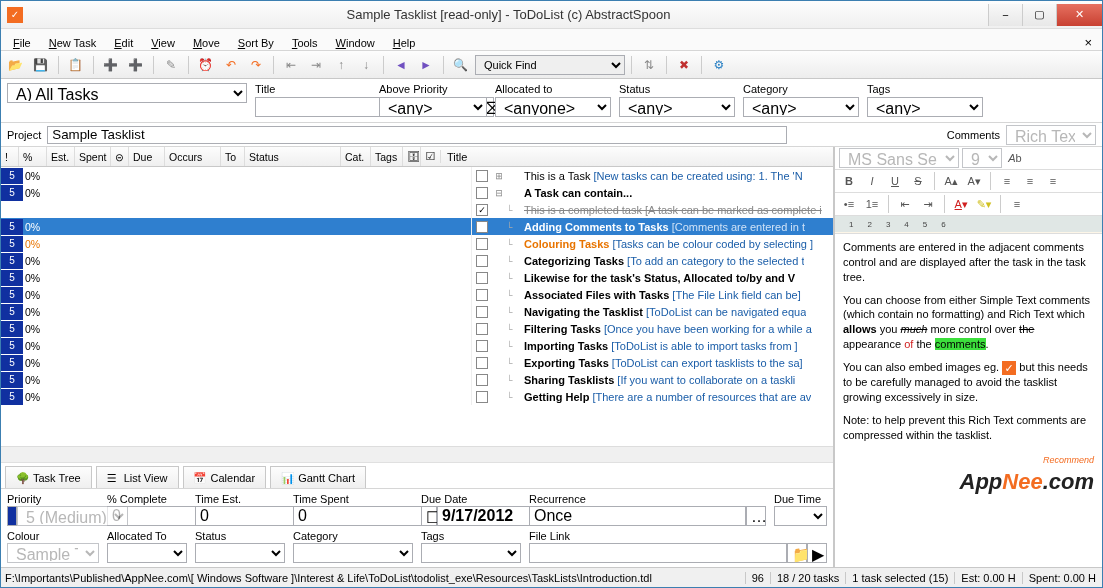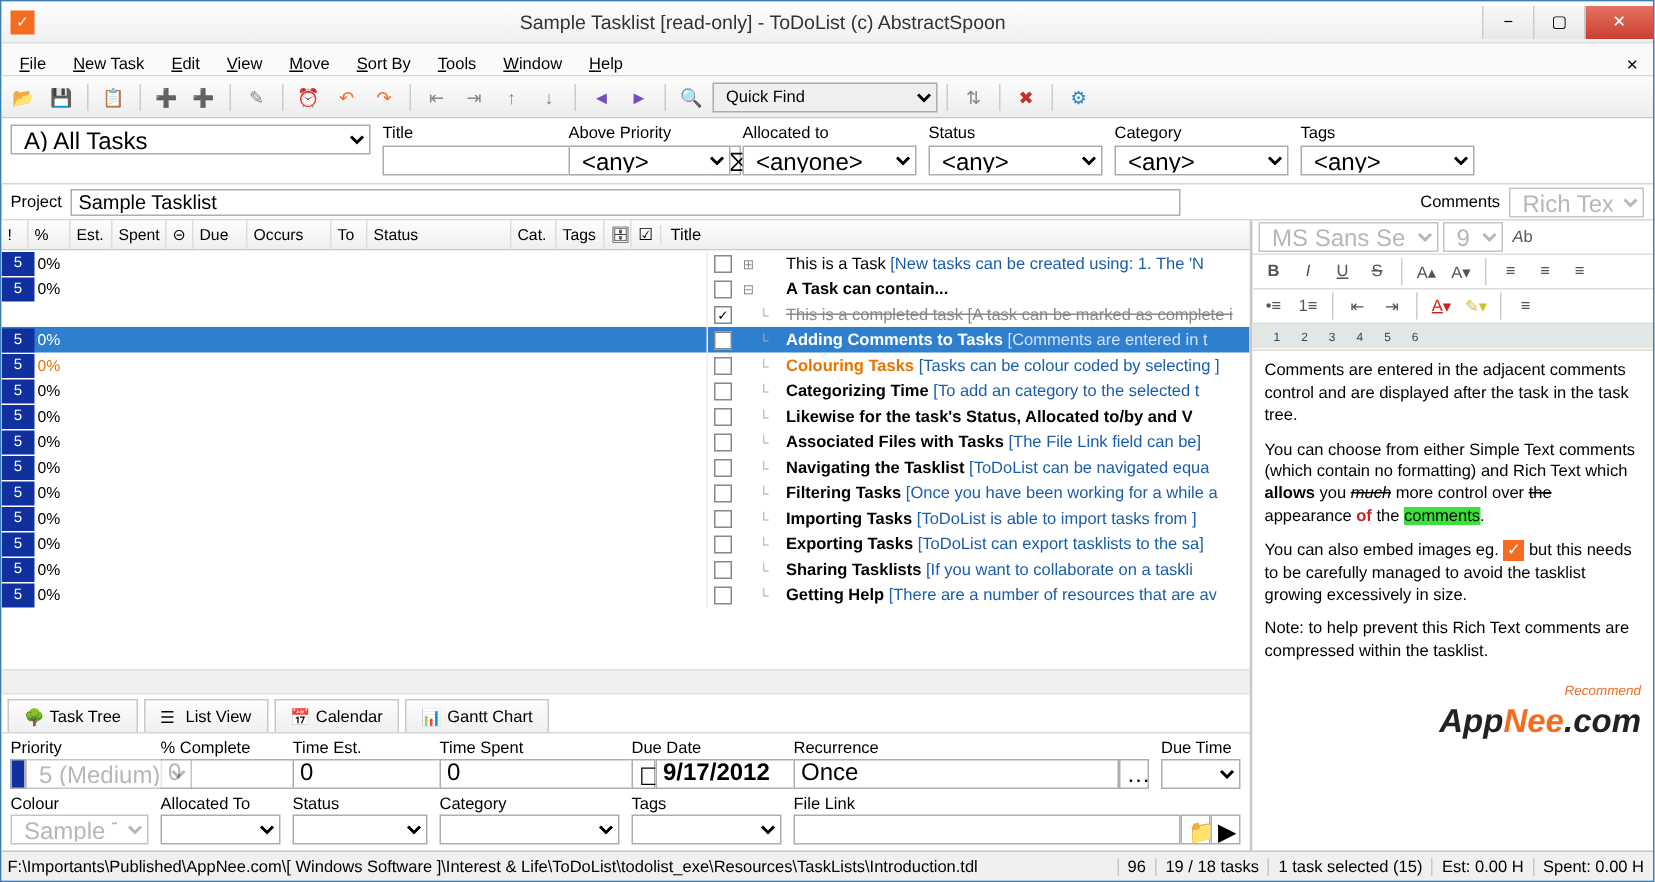--- a/index.html
+++ b/index.html
@@ -89,21 +89,21 @@
 
 .comments { width: 268px; display: flex; flex-direction: column; border-left: 1px solid #c8c8c8; }
 .cmt-tool { height: 23px; border-bottom: 1px solid #ddd; display: flex; align-items: center; gap: 3px; padding: 0 4px; }
 .cmt-tool .tb { width: 20px; height: 18px; display: flex; align-items: center; justify-content: center; font-size: 11px; color: #555; }
 .ruler { height: 18px; background: #fdf6e8; border-bottom: 1px solid #ddd; position: relative; overflow: hidden; display: flex; align-items: center;}
 .ruler .rbg { position: absolute; left: 0; right: 0; top: 0; height: 16px; background: #3a91d8; opacity: 0.15; }
 .ruler .rnum { position: relative; font-size: 8px; color: #444; padding-left: 14px; letter-spacing: 14px; }
 .cmt-body { flex: 1; padding: 6px 8px; font-size: 11px; line-height: 1.35; overflow: auto; background: #fff; }
 .cmt-body p { margin-bottom: 8px; }
 .hl-green { background: #3cdf3c; }
-.red { color: #d02020; font-weight: bold; }
+.red { color: #d02020; }
 .logo { text-align: right; font-size: 22px; font-weight: bold; font-style: italic; margin-top: 12px; }
 .logo .app { color: #222; }
 .logo .nee { color: #f36c21; }
 .logo .rec { font-size: 9px; color: #f36c21; display: block; font-style: italic; font-weight: normal; text-align: right; }
 
 
 .status { height: 20px; background: #f0f0f0; border-top: 1px solid #c8c8c8; display: flex; align-items: center; font-size: 11px; }
 .status .spath { flex: 1; padding: 0 4px; overflow: hidden; white-space: nowrap; }
 .status .scell { border-left: 1px solid #c8c8c8; padding: 0 6px; }
 </style>
@@ -299,21 +299,21 @@
             <div class="cell5">5</div>
             <div class="pct">0%</div>
           </div>
           <div class="chkcol">
             <div class="cbox"></div>
           </div>
           <div class="expcol"></div>
           <div class="treepad">
             <span class="tline">└</span>
           </div>
-          <div class="ttext"><span class="tbold" style="font-weight: bold;">Categorizing Time</span><span class="thint">  [To add an category to the selected t</span></div>
+          <div class="ttext"><span class="tbold" style="font-weight: bold;">Categorizing Tasks</span><span class="thint">  [To add an category to the selected t</span></div>
         </div>
         <div class="row">
           <div class="leftcols">
             <div class="cell5">5</div>
             <div class="pct">0%</div>
           </div>
           <div class="chkcol">
             <div class="cbox"></div>
           </div>
           <div class="expcol"></div>
@@ -575,17 +575,17 @@
       <p><span>You can also embed images eg. </span><span style="display:inline-block;width:14px;height:14px;background:#f36c21;color:#fff;text-align:center;line-height:14px;vertical-align:middle">✓</span><span> but this needs to be carefully managed to avoid the tasklist growing excessively in size.</span></p>
       <p>Note: to help prevent this Rich Text comments are compressed within the tasklist.</p>
       <div class="logo"><span class="rec">Recommend</span><span class="app">App</span><span class="nee">Nee</span><span class="app">.com</span></div>
     </div>
   </div>
 </div>
 
 <div class="status">
   <div class="spath">F:\Importants\Published\AppNee.com\[ Windows Software ]\Interest &amp; Life\ToDoList\todolist_exe\Resources\TaskLists\Introduction.tdl</div>
   <div class="scell">96</div>
-  <div class="scell">19 / 18 tasks</div>
+  <div class="scell">18 / 20 tasks</div>
   <div class="scell">1 task selected (15)</div>
   <div class="scell">Est: 0.00 H</div>
   <div class="scell">Spent: 0.00 H</div>
 </div>
 
 </body></html>

